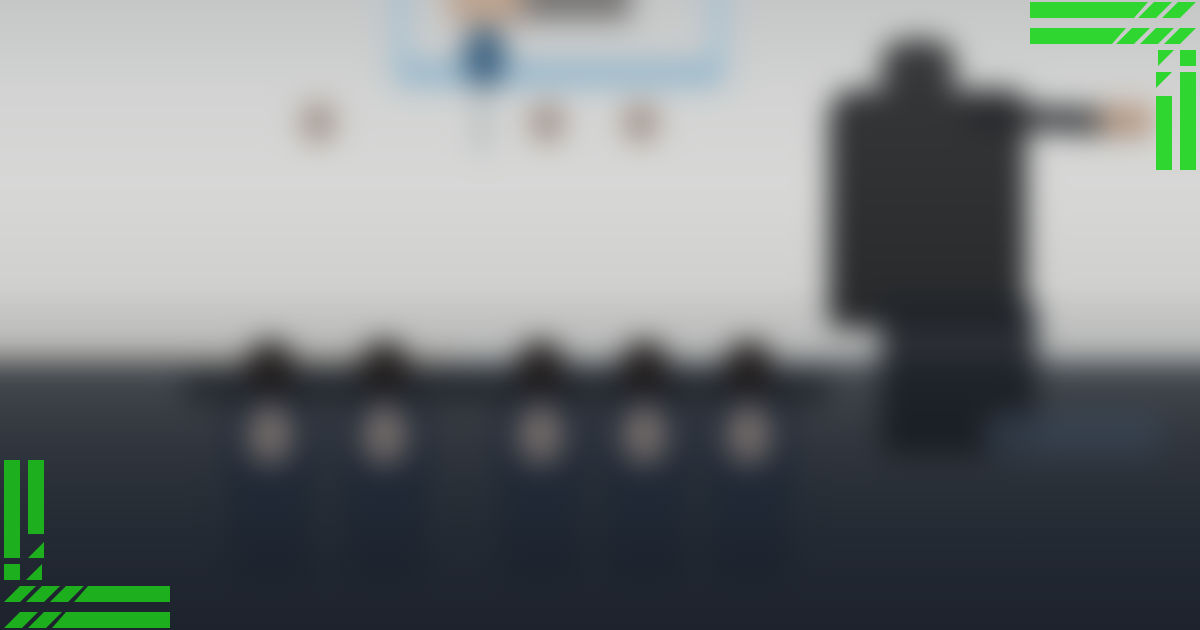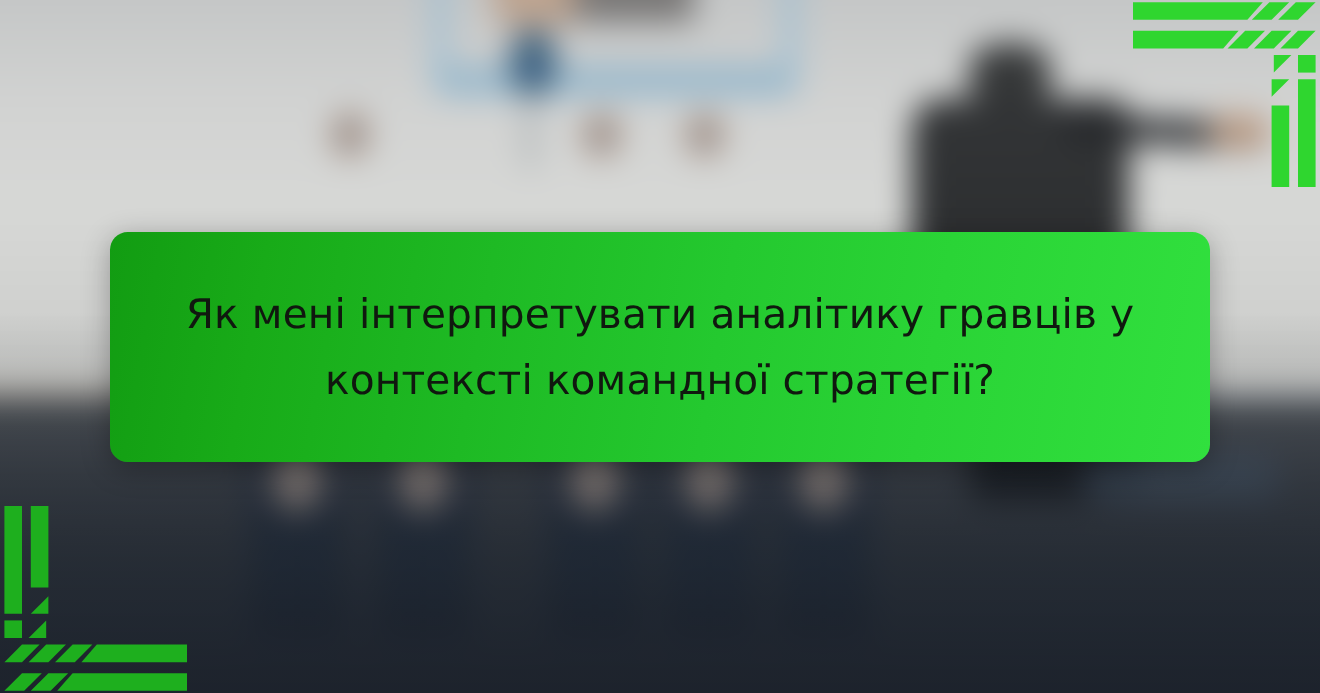--- a/index.html
+++ b/index.html
@@ -254,17 +254,14 @@
         <path d="M 150 28 h 16 l -16 16 h -16 Z"></path>
         <path d="M 150 50 h 16 v 16 h -16 Z"></path>
         <path d="M 128 50 h 16 l -16 16 Z"></path>
         <path d="M 150 72 h 16 v 140 h -16 Z"></path>
         <path d="M 126 96 h 16 v 120 h -16 Z"></path>
         <path d="M 126 72 h 16 l -16 16 Z"></path>
       </g>
     </svg>
   </div>
 
-  <div id="card">
-    <p id="card-question">Як мені інтерпретувати аналітику гравців у контексті командної стратегії?</p>
-  </div>
 
 </div>
 
 </body></html>

